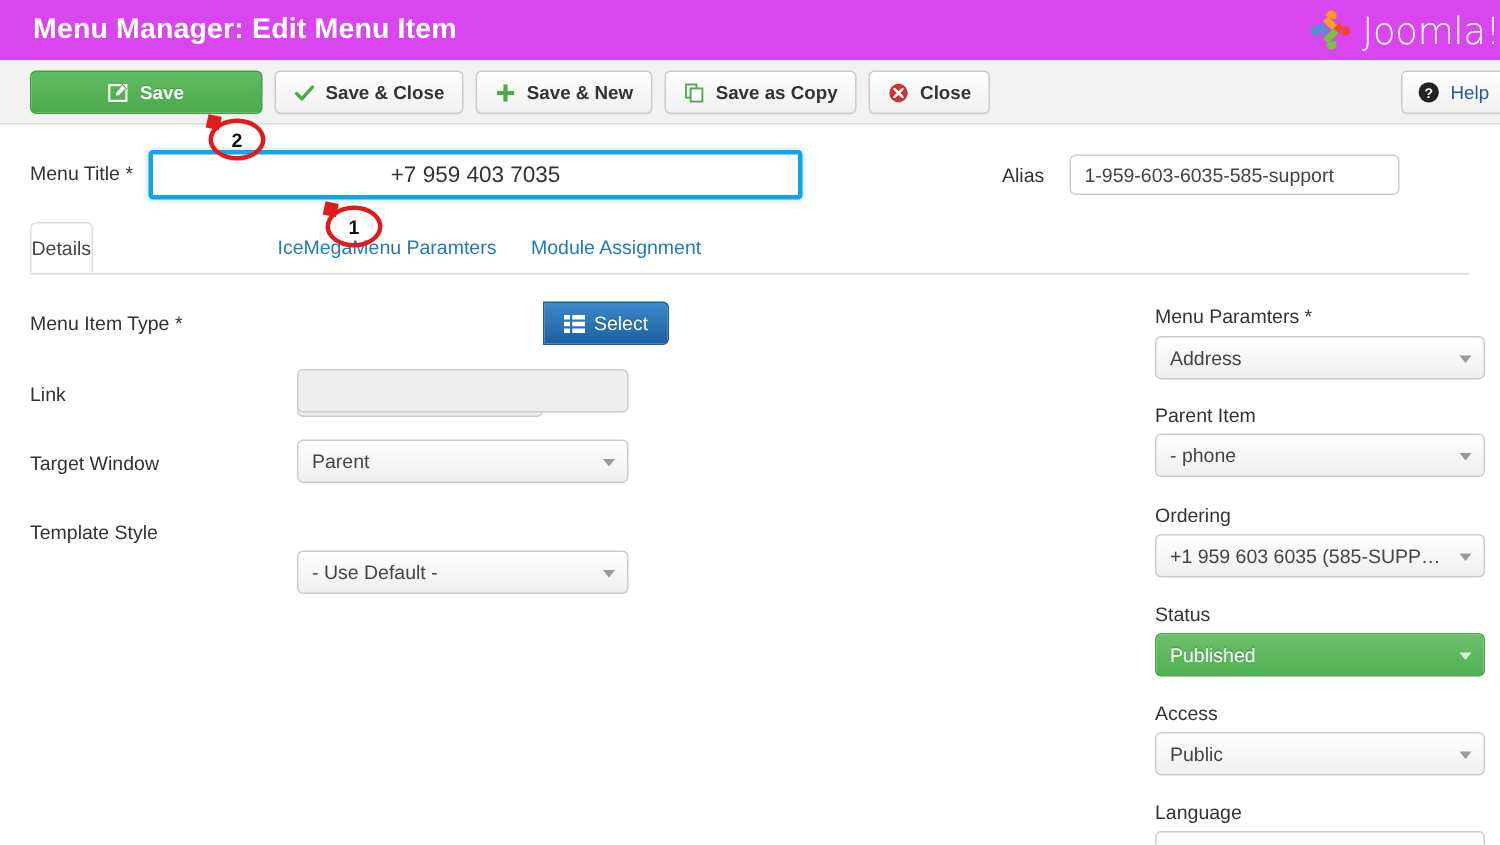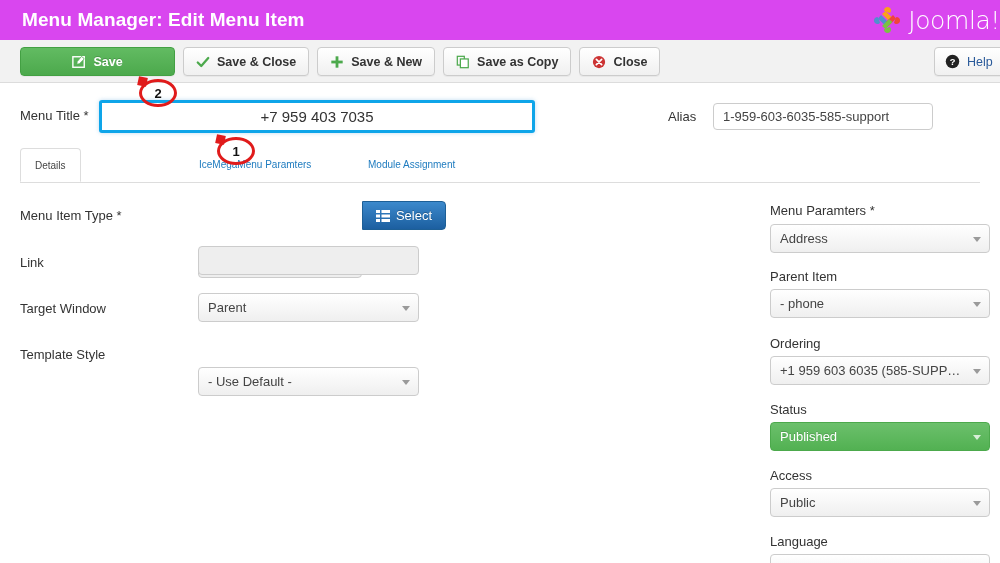--- a/index.html
+++ b/index.html
@@ -75,21 +75,21 @@
     font-size: 13px; line-height: 25px; color: #444;
   }
 
   
   .tabs {
     position: absolute; left: 20px; top: 148px; width: 960px; height: 35px;
     border-bottom: 1px solid #dddddd;
   }
   .tab {
     position: absolute; top: 0; height: 34px; line-height: 34px;
-    font-size: 10px; color: #1e7bbf; padding: 0 14px; white-space: nowrap;
+    font-size: 13px; color: #1e7bbf; padding: 0 0; white-space: nowrap;
   }
   .tab.active {
     color: #444444; background: #ffffff;
     border: 1px solid #dddddd; border-bottom: 1px solid #ffffff;
     border-radius: 4px 4px 0 0;
   }
   .tab-details { left: 0; }
   .tab-link-type { left: 80px; }
   .tab-ice { left: 165px; }
   .tab-module { left: 334px; text-align: right; }

